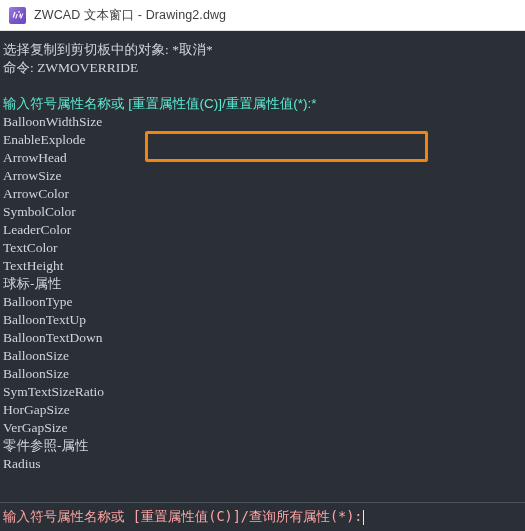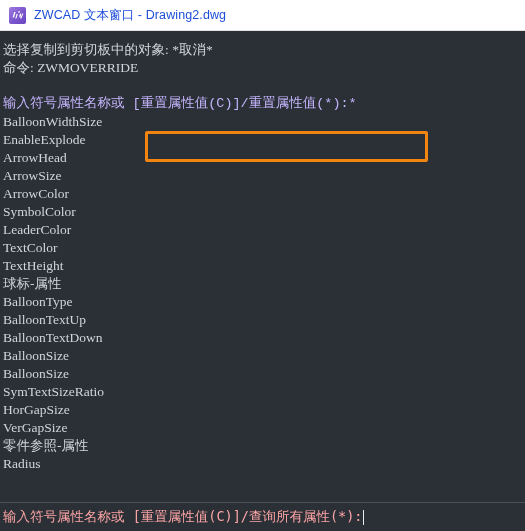--- a/index.html
+++ b/index.html
@@ -41,21 +41,21 @@
     background: linear-gradient(135deg,#9d7ce0 0%, #7a54cc 55%, #6b46c4 100%);
     position: relative;
     margin-right: 8px;
     flex: 0 0 auto;
     overflow: hidden;
   }
   .app-icon svg { display:block; }
   .title-text {
     font-family: "Liberation Sans", sans-serif;
     font-size: 12.5px;
-    color: #1d4ed8;
+    color: #404040;
     white-space: nowrap;
     letter-spacing: 0.1px;
   }
 
   
   .console {
     position: relative;
     flex: 1 1 auto;
     background: #2b2f36;
     padding: 10px 0 0 3px;
@@ -75,23 +75,23 @@
 
   
   .prompt-row {
     position: relative;
     display: flex;
     align-items: center;
     height: 18px;
     line-height: 18px;
   }
   .prompt-row .seg {
-    font-family: Liberation Mono, monospace;
+    font-family: Liberation Sans, sans-serif;
     font-size: 13.5px;
-    color: #c4b5fd;
+    color: #5eead4;
     white-space: pre;
   }
   .highlight-box {
     position: absolute;
     left: 145px;
     top: 100px;
     width: 283px;
     height: 31px;
     border: 3px solid #f28410;
     border-radius: 2px;

